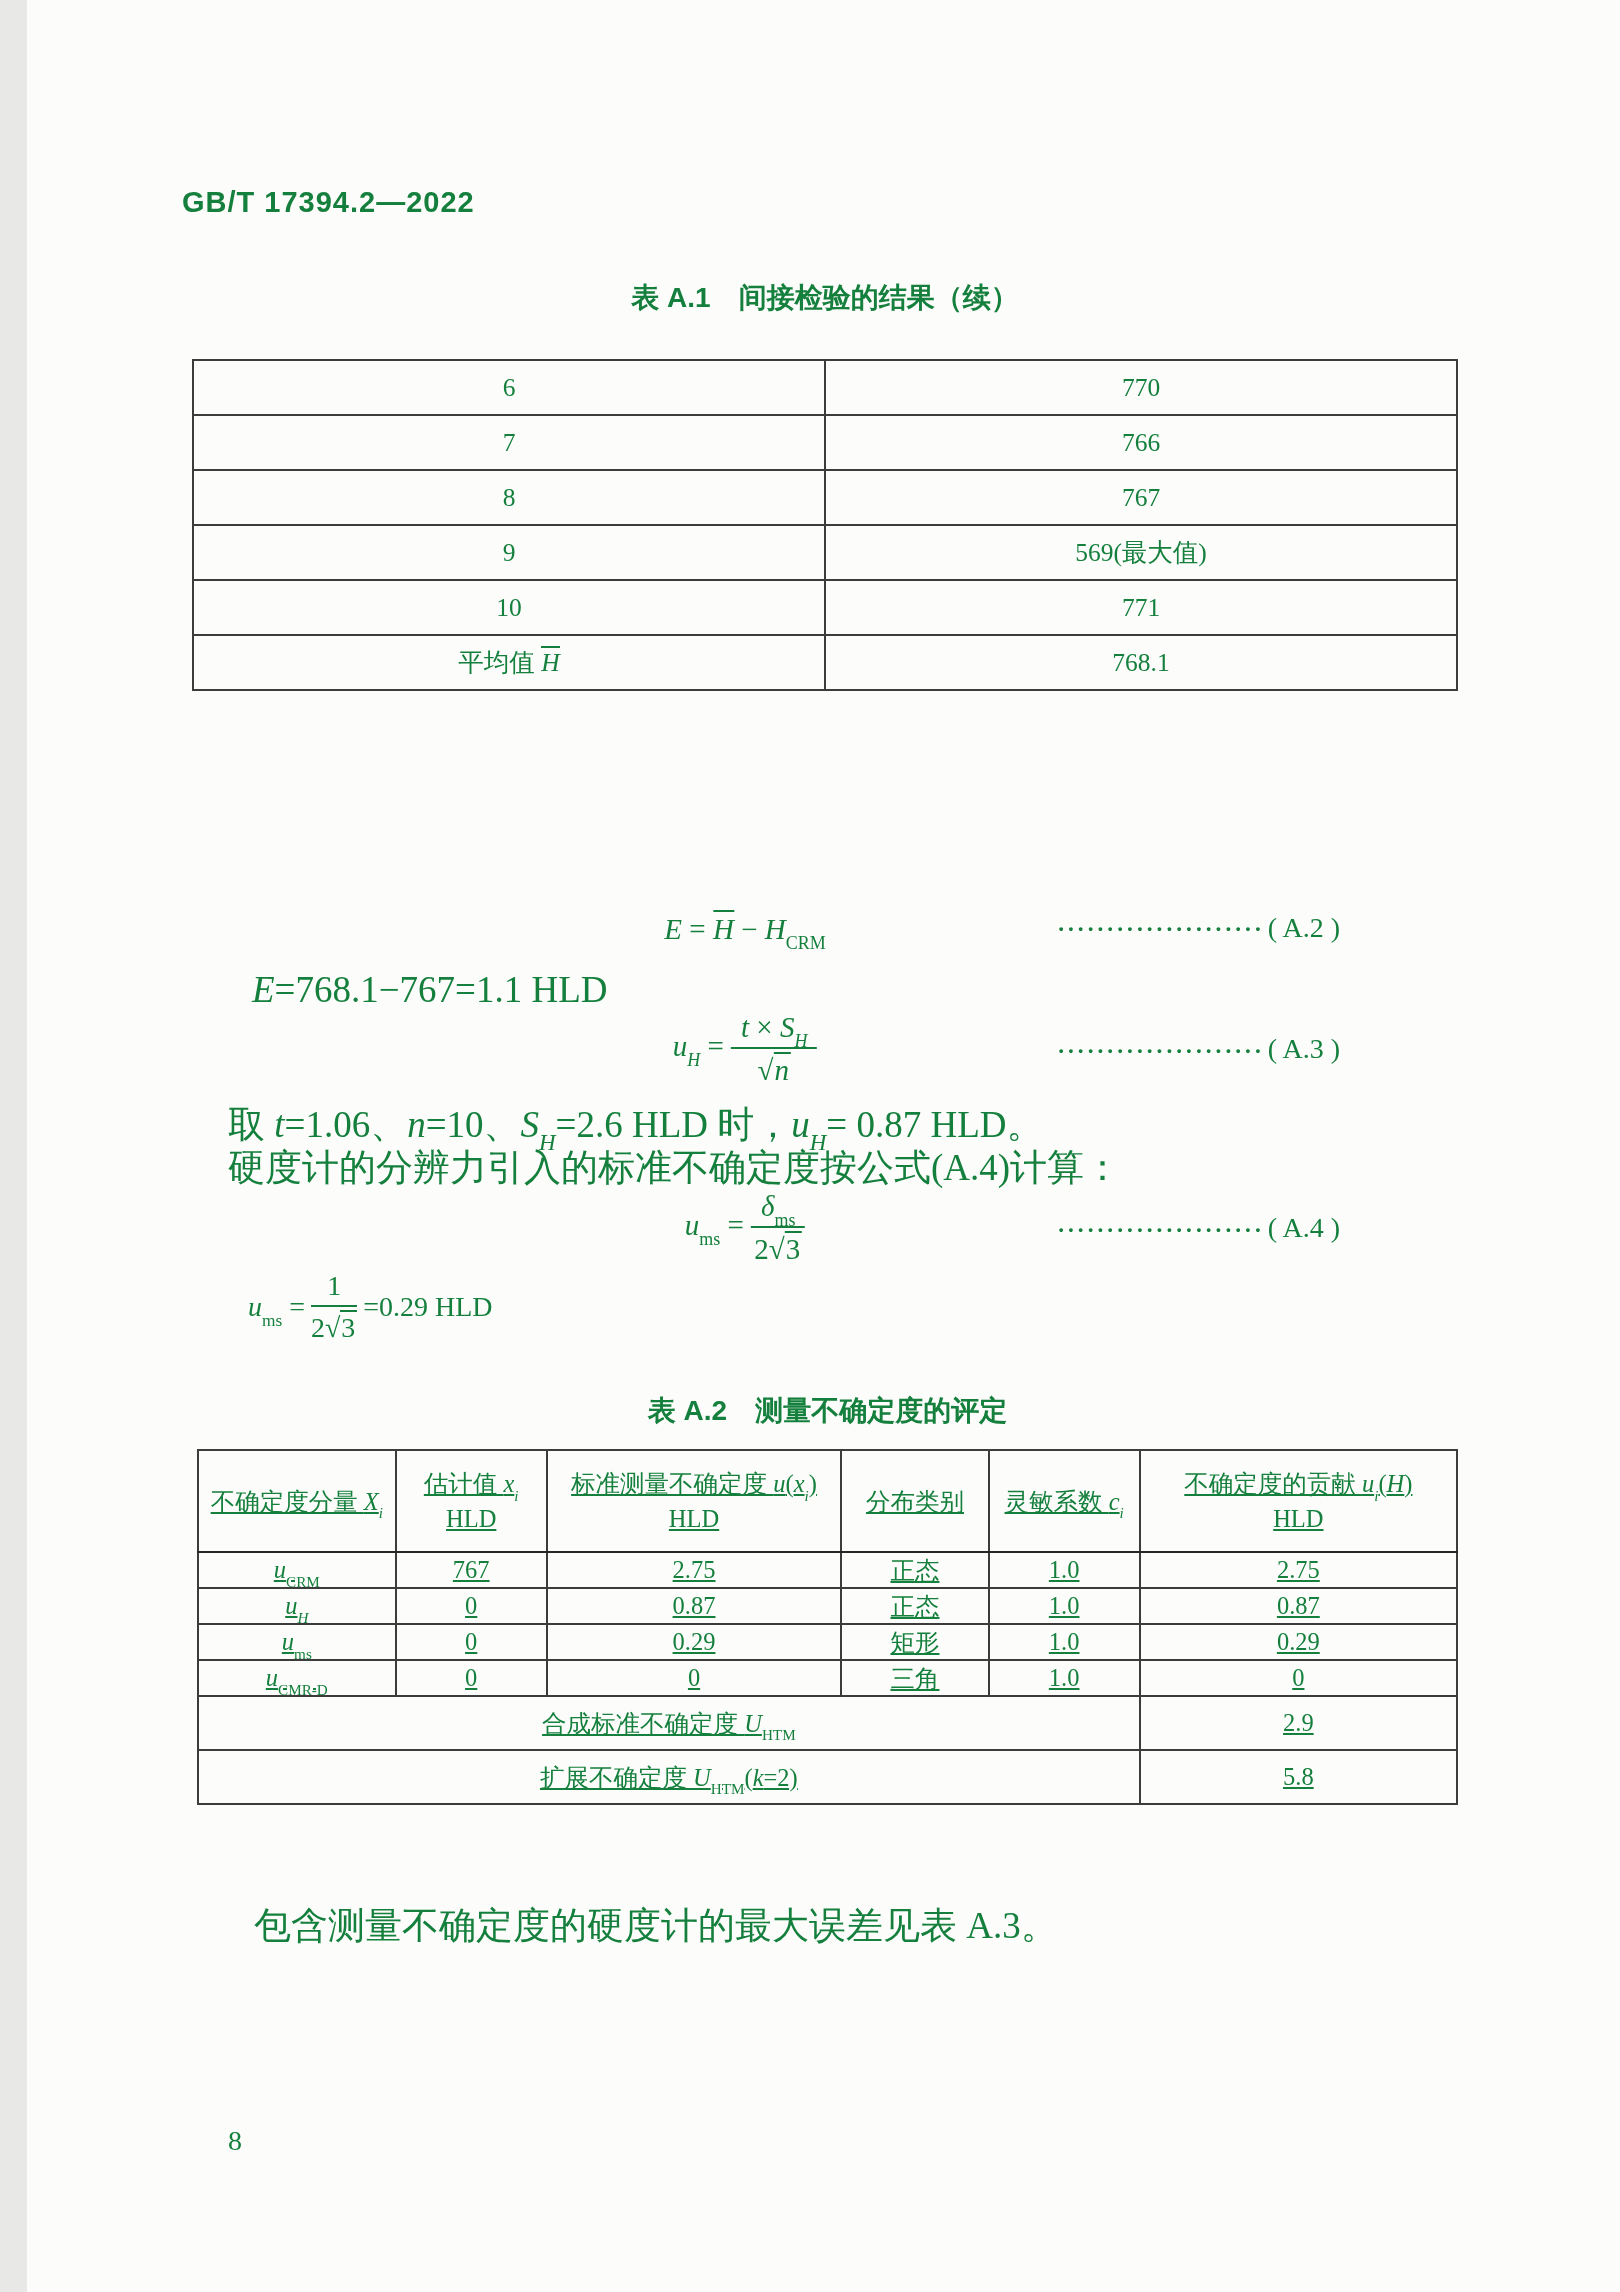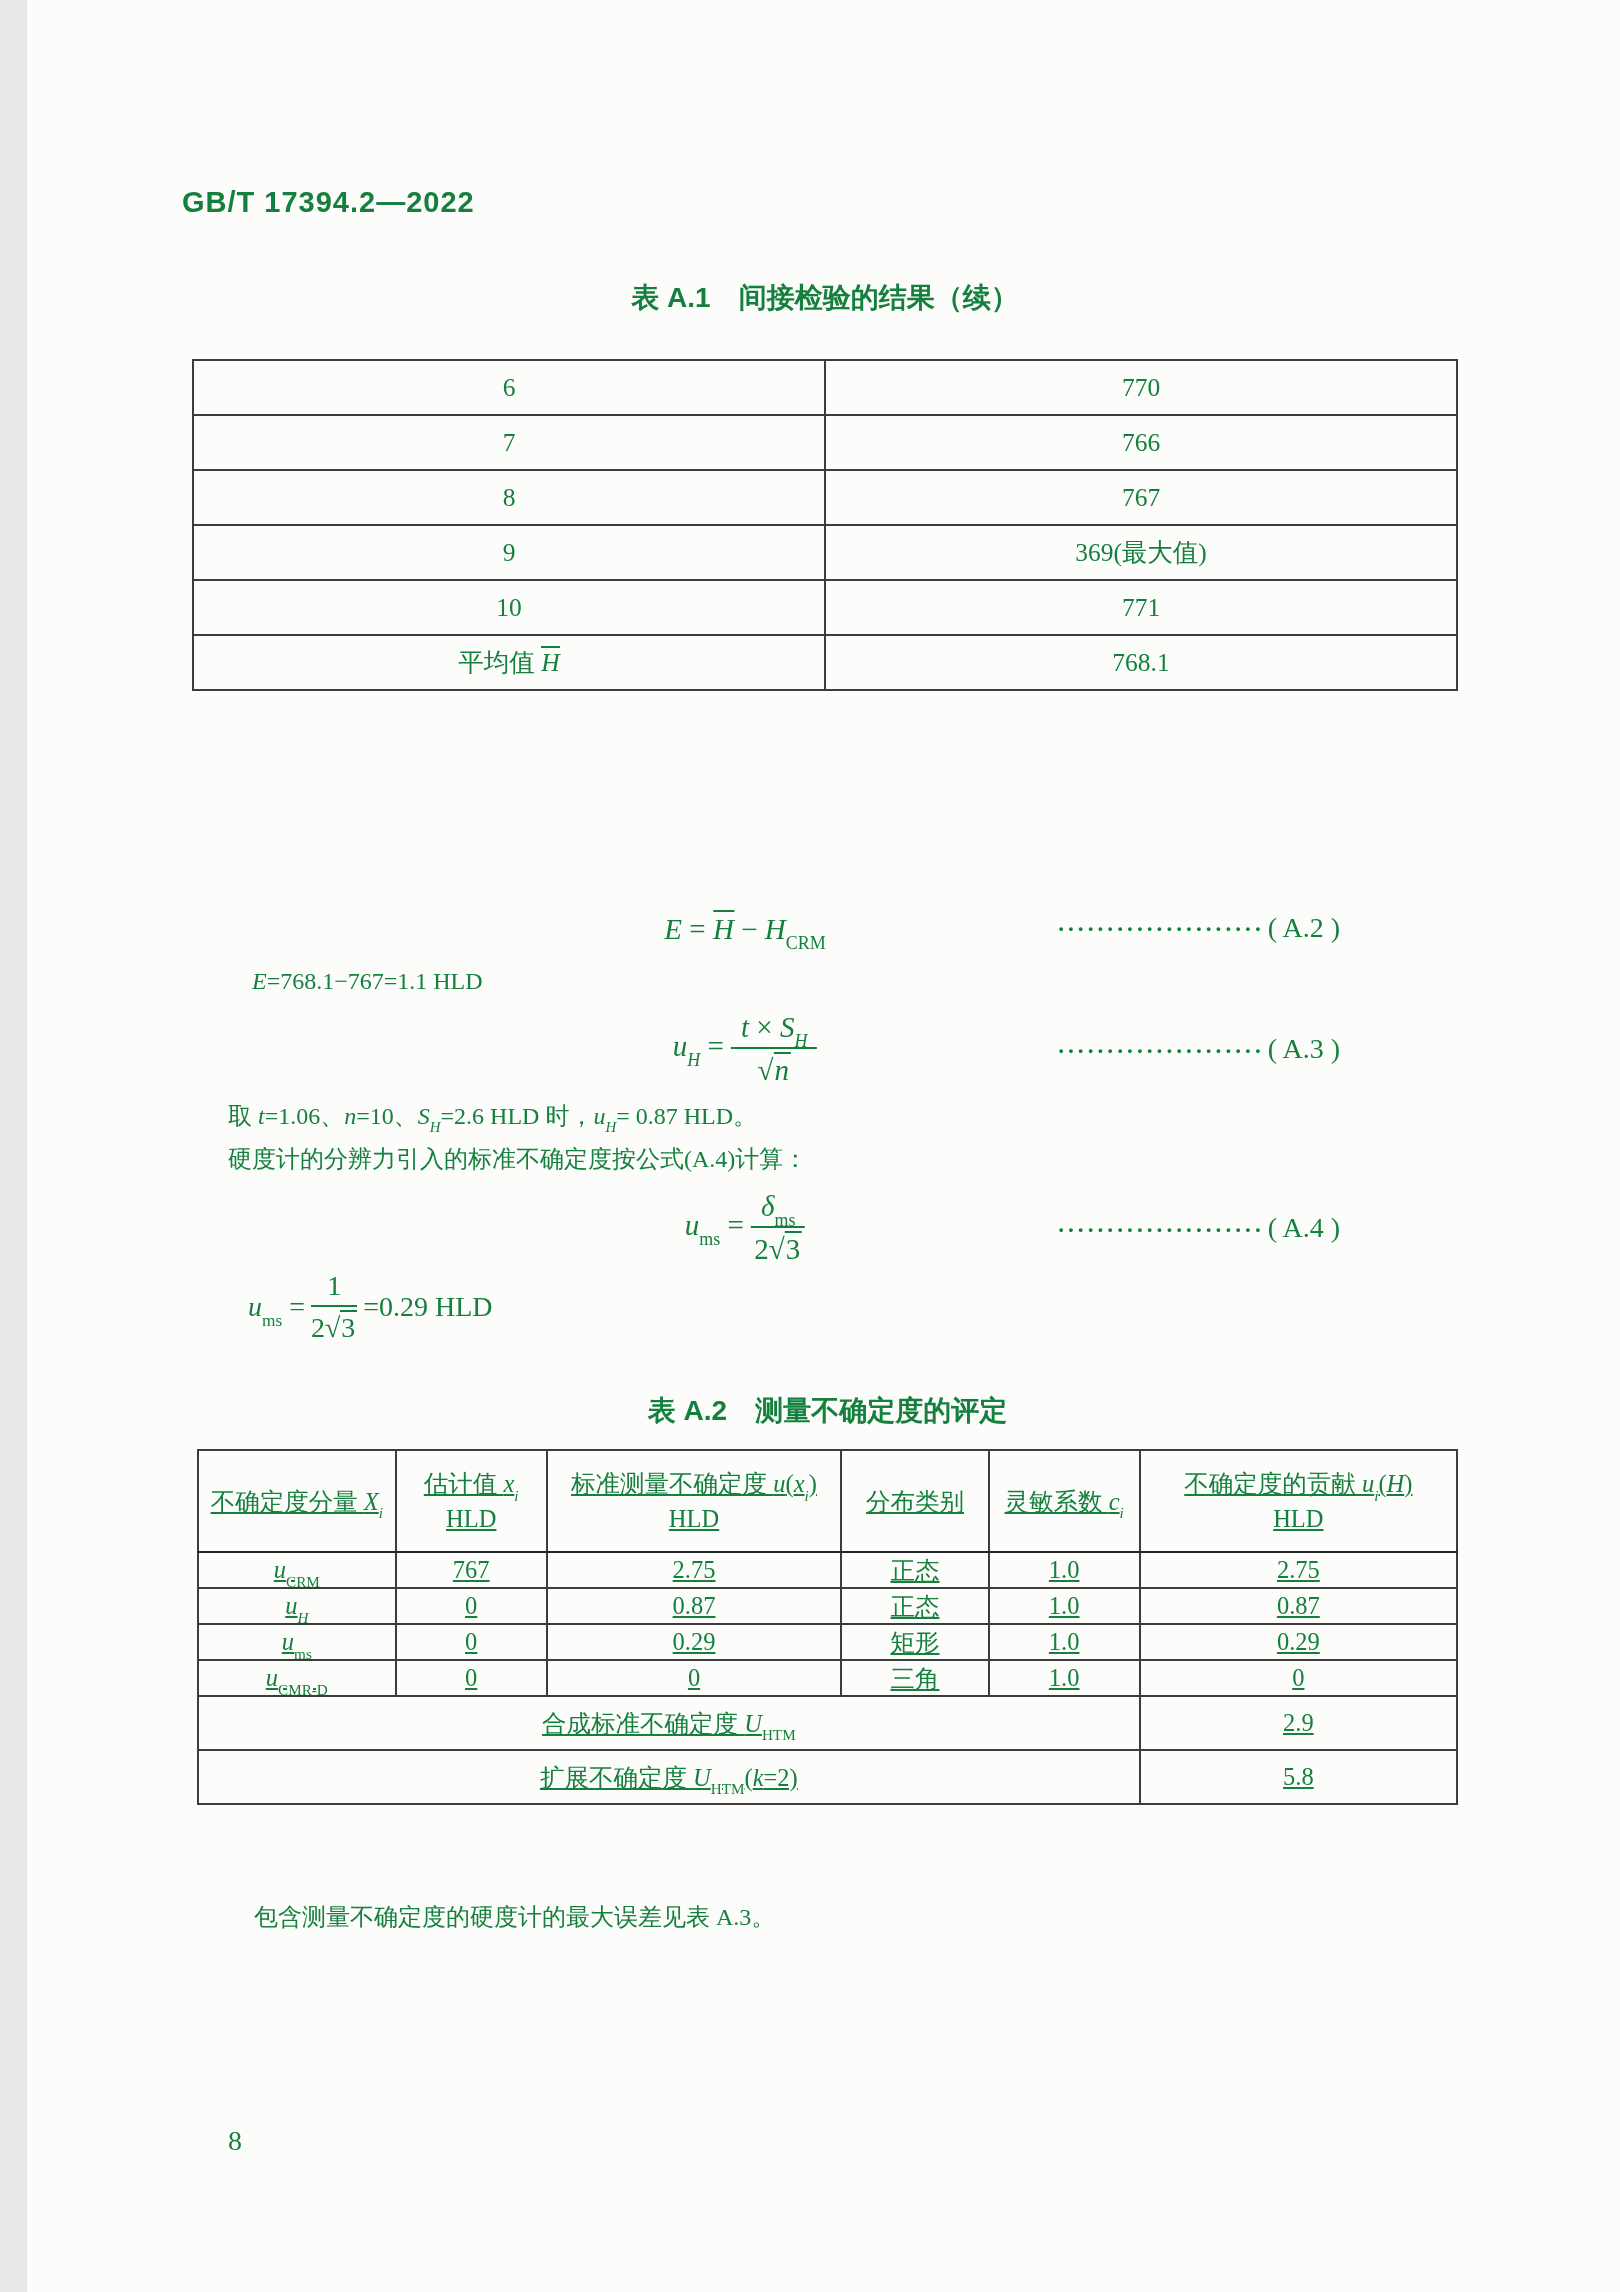--- a/index.html
+++ b/index.html
@@ -18,21 +18,21 @@
   .center { text-align:center; }
   i { font-family:"Liberation Serif","DejaVu Serif",serif; }
   sub { font-size:0.62em; position:relative; top:0.18em; line-height:0; }
   .ov { display:inline-block; border-top:2px solid currentColor; padding-top:2px; line-height:1.05; }
   .sqrt { white-space:nowrap; }
   .sqrt .rad { display:inline-block; border-top:2px solid currentColor; padding:1px 2px 0 1px; line-height:1.05; }
 
   
   .doc-header { left:155px; top:186px; font-size:29px; font-weight:bold; letter-spacing:1px; }
   .caption { left:165px; width:1266px; font-size:28px; font-weight:bold; }
-  .para { font-size:24px; white-space:nowrap; }
+  .para { font-size:37px; white-space:nowrap; }
 
   
   table { border-collapse:collapse; table-layout:fixed; }
   .dtable { border:2.9px solid #262626; }
   .dtable td { border:2px solid #3c3c3c; text-align:center; vertical-align:middle; font-size:25.5px; }
   .dtable tr.head td { border-bottom:2.9px solid #262626; }
   .t1 { left:165px; top:359px; width:1266px; }
   .t1 td { height:55px; }
   .t1 tr.head td { height:104px; line-height:39px; }
   .t2 { left:170px; top:1449px; width:1261px;text-decoration:underline; }
@@ -74,21 +74,21 @@
     <tr>
       <td>7</td>
       <td>766</td>
     </tr>
     <tr>
       <td>8</td>
       <td>767</td>
     </tr>
     <tr>
       <td>9</td>
-      <td>369(最大值)</td>
+      <td>569(最大值)</td>
     </tr>
     <tr>
       <td>10</td>
       <td>771</td>
     </tr>
     <tr>
       <td>
         <span>平均值 </span><i class="ov">H</i>
       </td>
       <td>768.1</td>

